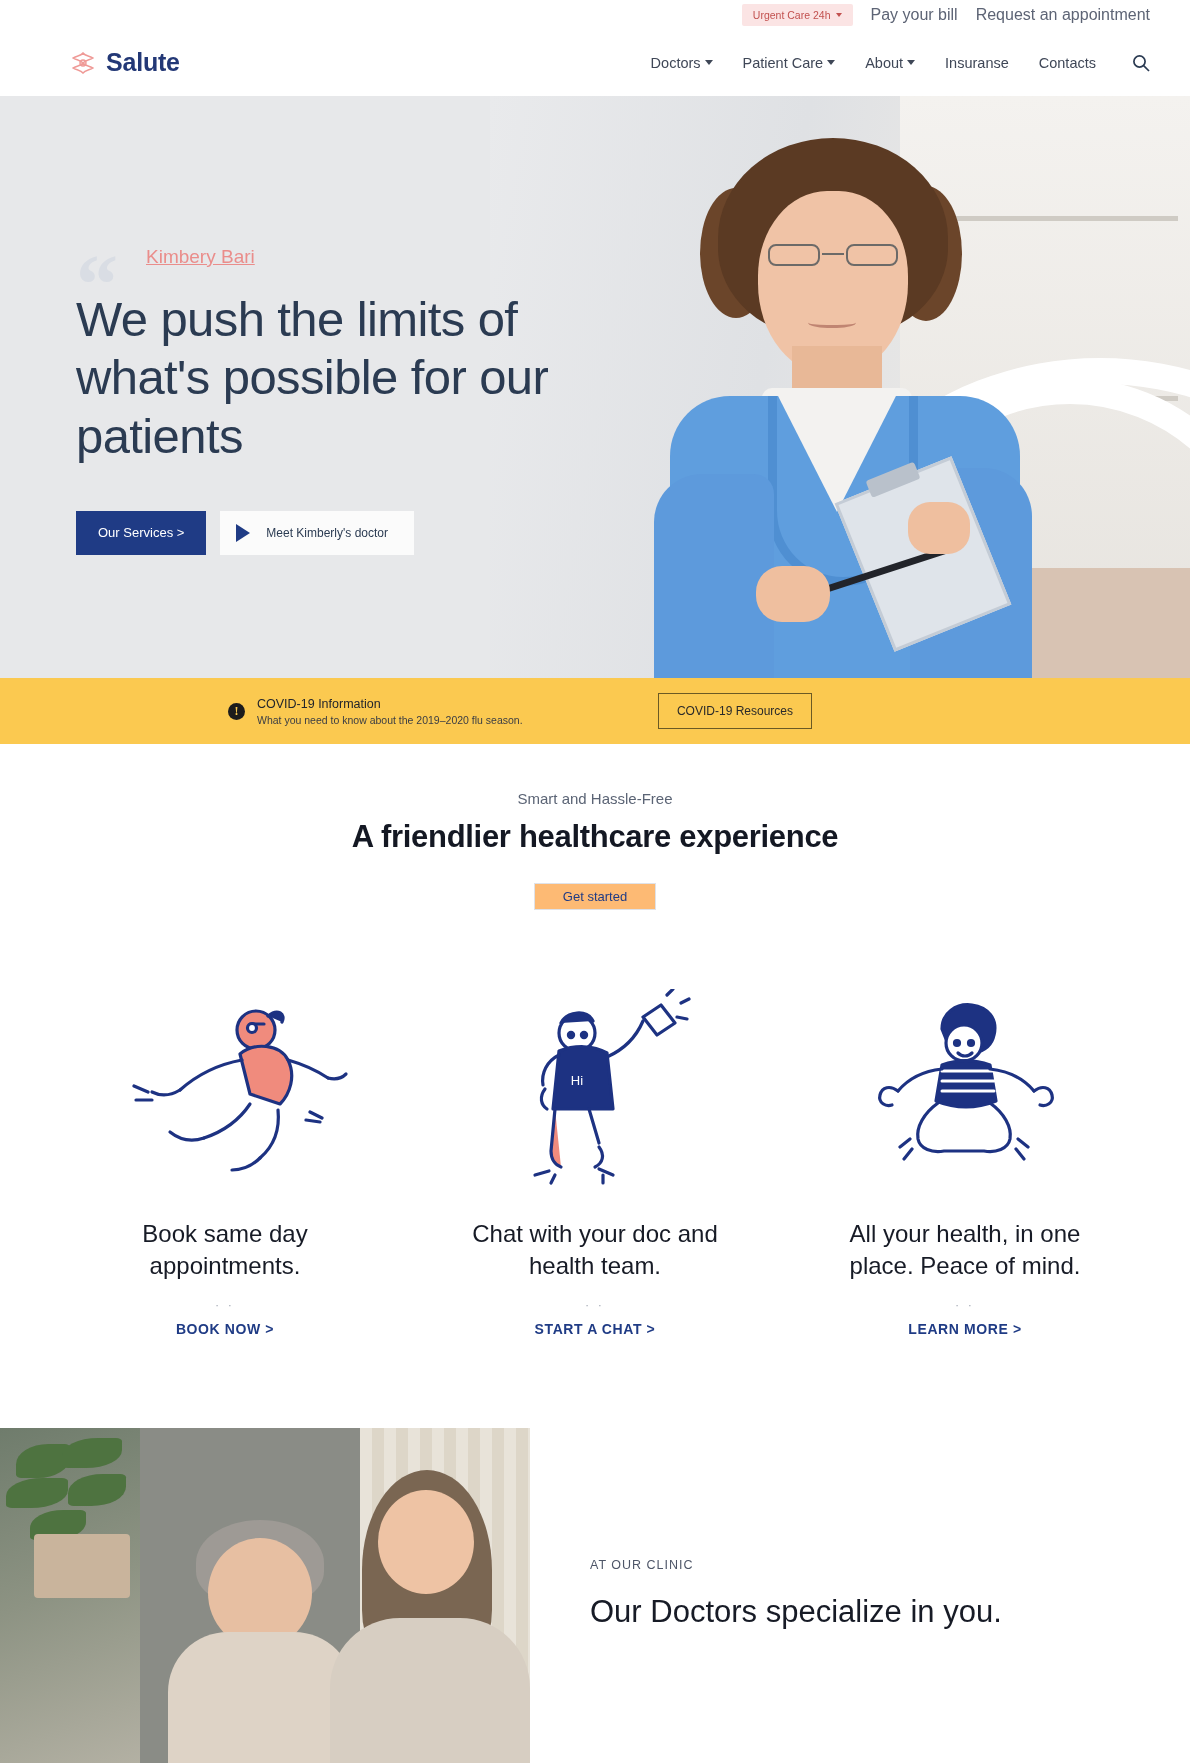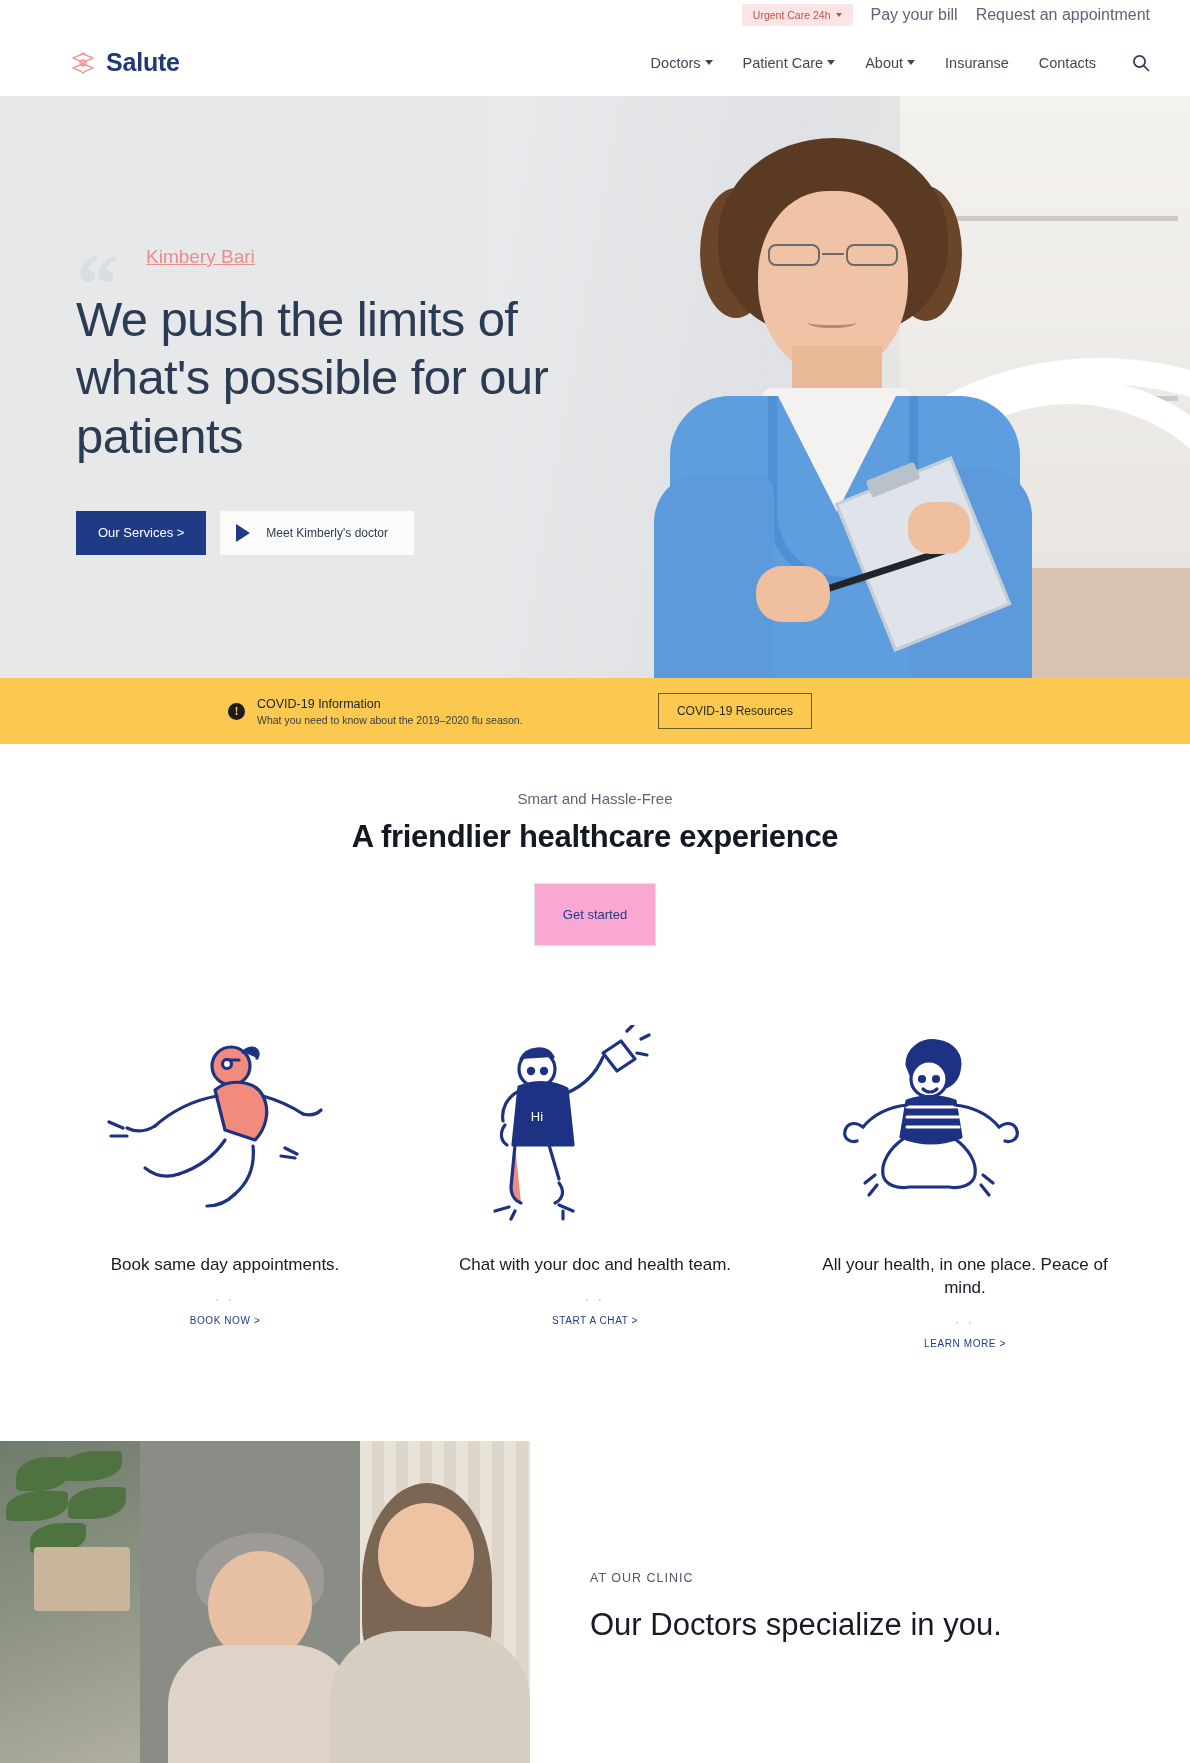--- a/index.html
+++ b/index.html
@@ -293,40 +293,40 @@
   .features { background: #ffffff; padding: 46px 0 90px; text-align: center; }
   .eyebrow { font-size: 15px; color: #5b6475; }
   .section-title {
     font-size: 31px; font-weight: 700; color: #141823;
     margin-top: 12px; letter-spacing: -0.3px;
   }
   .get-started {
     margin: 28px auto 0;
     display: block;
     border: 1px solid #dfe2e8;
-    background: #f9a8d4;
+    background: #fdba74;
     color: #1f3b85;
     font-size: 13px;
-    padding: 23px 28px;
+    padding: 5px 28px;
     cursor: pointer;
   }
   .cards {
     display: flex;
     justify-content: center;
     gap: 70px;
     margin-top: 64px;
   }
   .card { width: 300px; }
-  .card-illus { height: 230px; display: flex; align-items: center; justify-content: flex-start; }
+  .card-illus { height: 230px; display: flex; align-items: center; justify-content: center; }
   .card-title {
-    font-size: 17px; line-height: 1.35; color: #171b26; margin-top: 14px;
+    font-size: 24px; line-height: 1.35; color: #171b26; margin-top: 14px;
   }
   .card-dots { color: #9aa1ae; font-size: 11px; letter-spacing: 3px; margin-top: 16px; }
   .card-link {
-    margin-top: 10px; font-size: 10px; font-weight: 400;
+    margin-top: 10px; font-size: 14px; font-weight: 700;
     color: #1f3b85; letter-spacing: 0.6px; cursor: pointer; display: inline-block;
   }
 
   
   .clinic { display: flex; height: 340px; }
   .clinic-photo {
     width: 530px; position: relative; overflow: hidden;
     background: linear-gradient(160deg,#6f7c6c 0%, #8d9383 35%, #cfc6bb 100%);
   }
   .plant {

